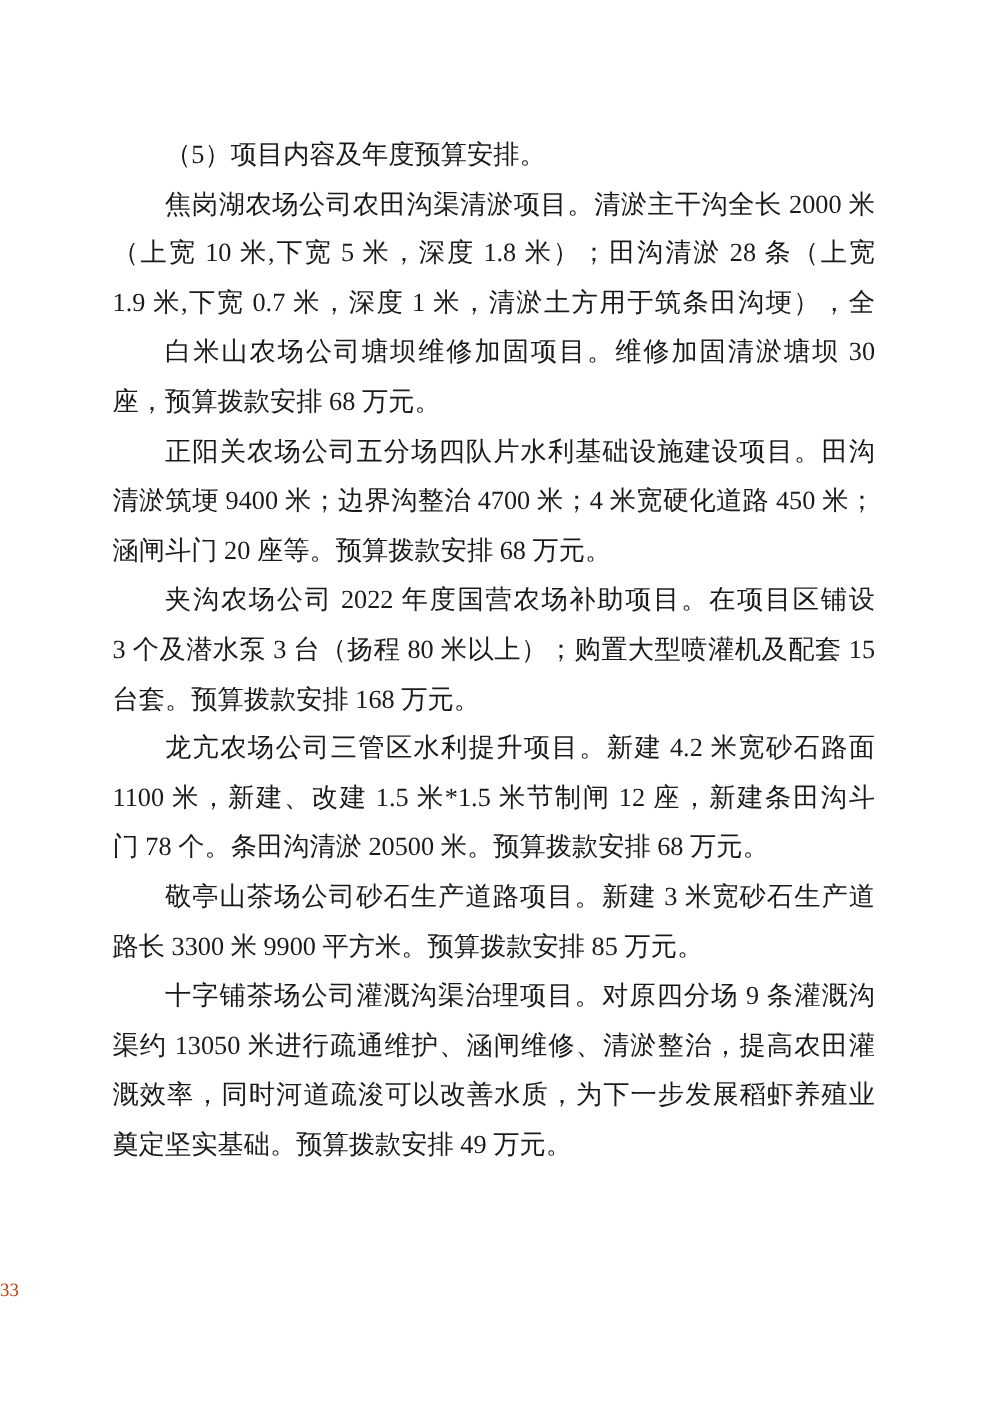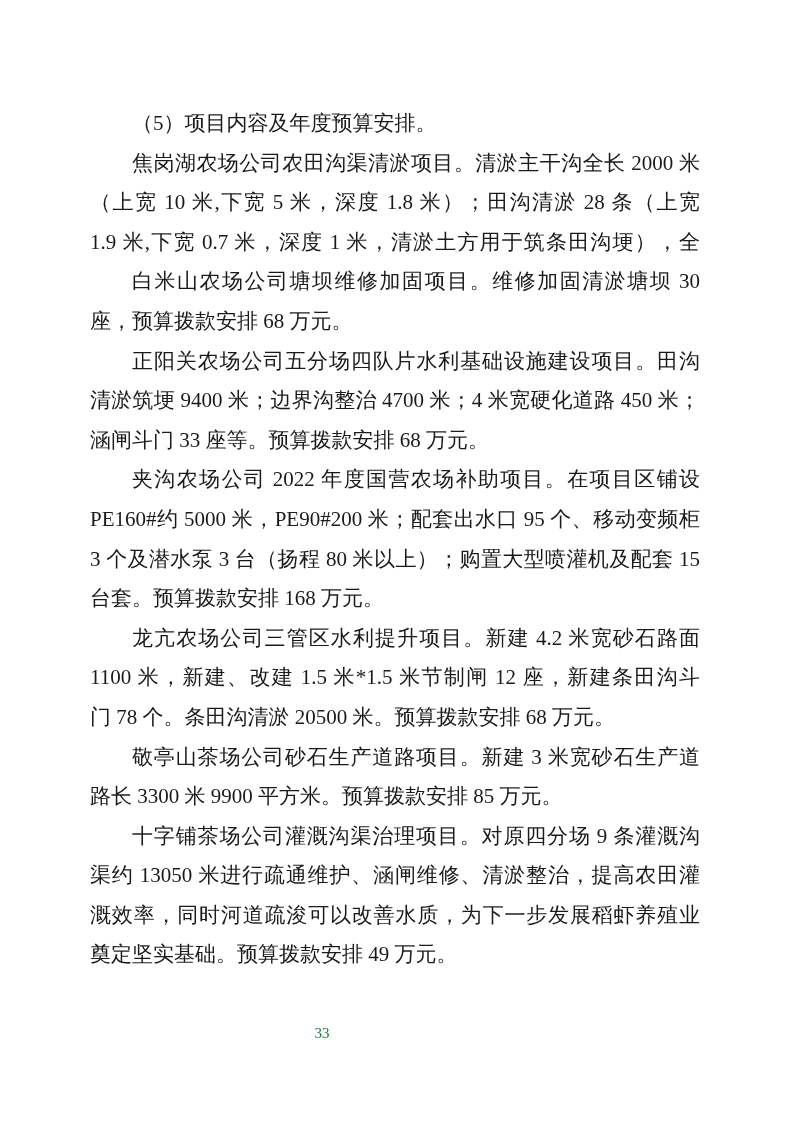--- a/index.html
+++ b/index.html
@@ -30,24 +30,24 @@
     text-align-last: justify;
     white-space: normal;
   }
   .ln.first { text-indent: 2em; }
   .ln.last  { text-align-last: left; }
   .page-number {
     position: absolute;
     top: 1024px;
     left: 0;
     right: 97px;
-    text-align: center;
+    text-align: left;
     font-size: 15px;
     line-height: 18px;
-    color: #15803d;
+    color: #c2410c;
   }
 </style>
 </head>
 <body>
 
 <div class="page">
   <div class="content">
 
     <div class="ln first last">（5）项目内容及年度预算安排。</div>
 
@@ -58,26 +58,25 @@
     </div>
 
     <div class="para">
       <div class="ln first">白米山农场公司塘坝维修加固项目。维修加固清淤塘坝 30</div>
       <div class="ln last">座，预算拨款安排 68 万元。</div>
     </div>
 
     <div class="para">
       <div class="ln first">正阳关农场公司五分场四队片水利基础设施建设项目。田沟</div>
       <div class="ln">清淤筑埂 9400 米；边界沟整治 4700 米；4 米宽硬化道路 450 米；</div>
-      <div class="ln last">涵闸斗门 33 座等。预算拨款安排 68 万元。</div>
+      <div class="ln last">涵闸斗门 20 座等。预算拨款安排 68 万元。</div>
     </div>
 
     <div class="para">
       <div class="ln first">夹沟农场公司 2022 年度国营农场补助项目。在项目区铺设</div>
-      <div class="ln">PE160#约 5000 米，PE90#200 米；配套出水口 95 个、移动变频柜</div>
       <div class="ln">3 个及潜水泵 3 台（扬程 80 米以上）；购置大型喷灌机及配套 15</div>
       <div class="ln last">台套。预算拨款安排 168 万元。</div>
     </div>
 
     <div class="para">
       <div class="ln first">龙亢农场公司三管区水利提升项目。新建 4.2 米宽砂石路面</div>
       <div class="ln">1100 米，新建、改建 1.5 米*1.5 米节制闸 12 座，新建条田沟斗</div>
       <div class="ln last">门 78 个。条田沟清淤 20500 米。预算拨款安排 68 万元。</div>
     </div>
 

